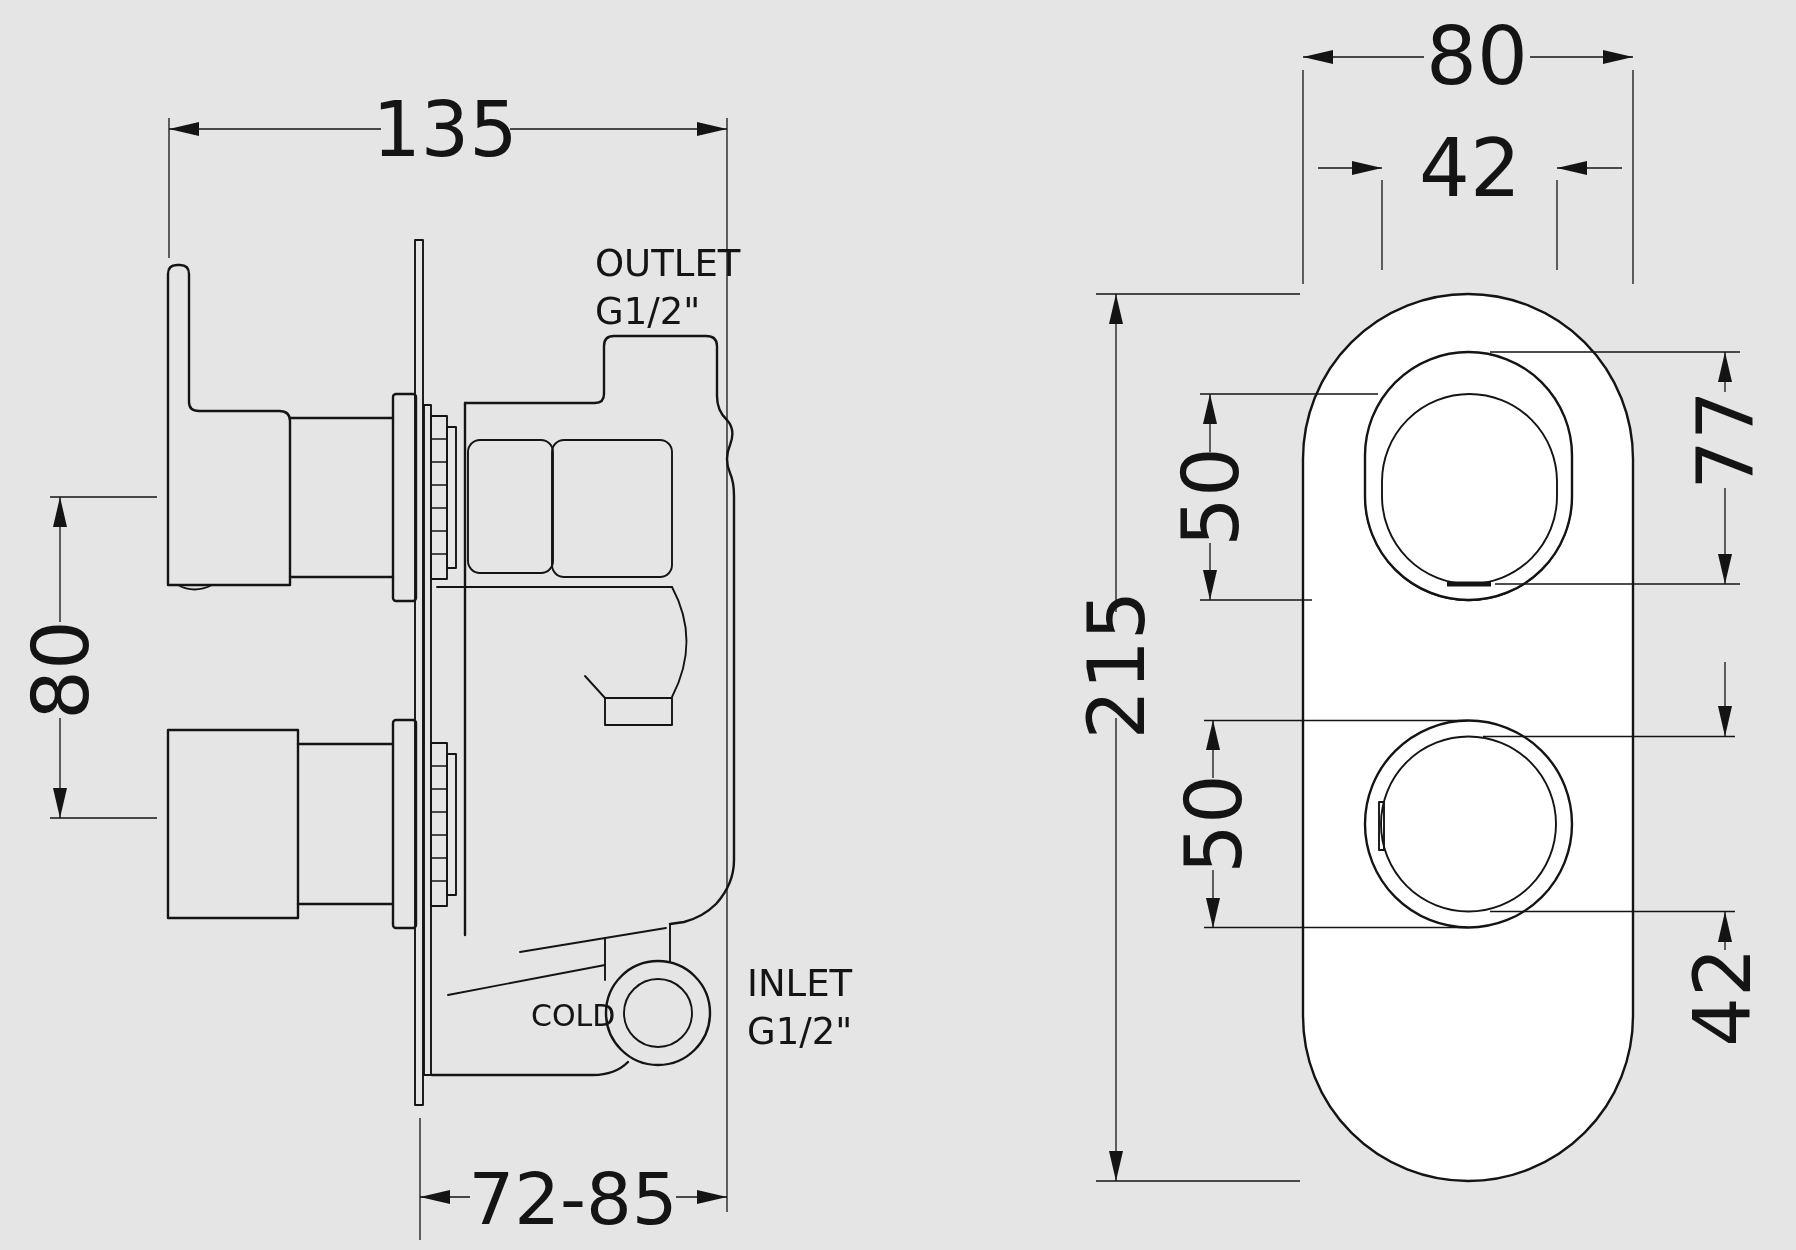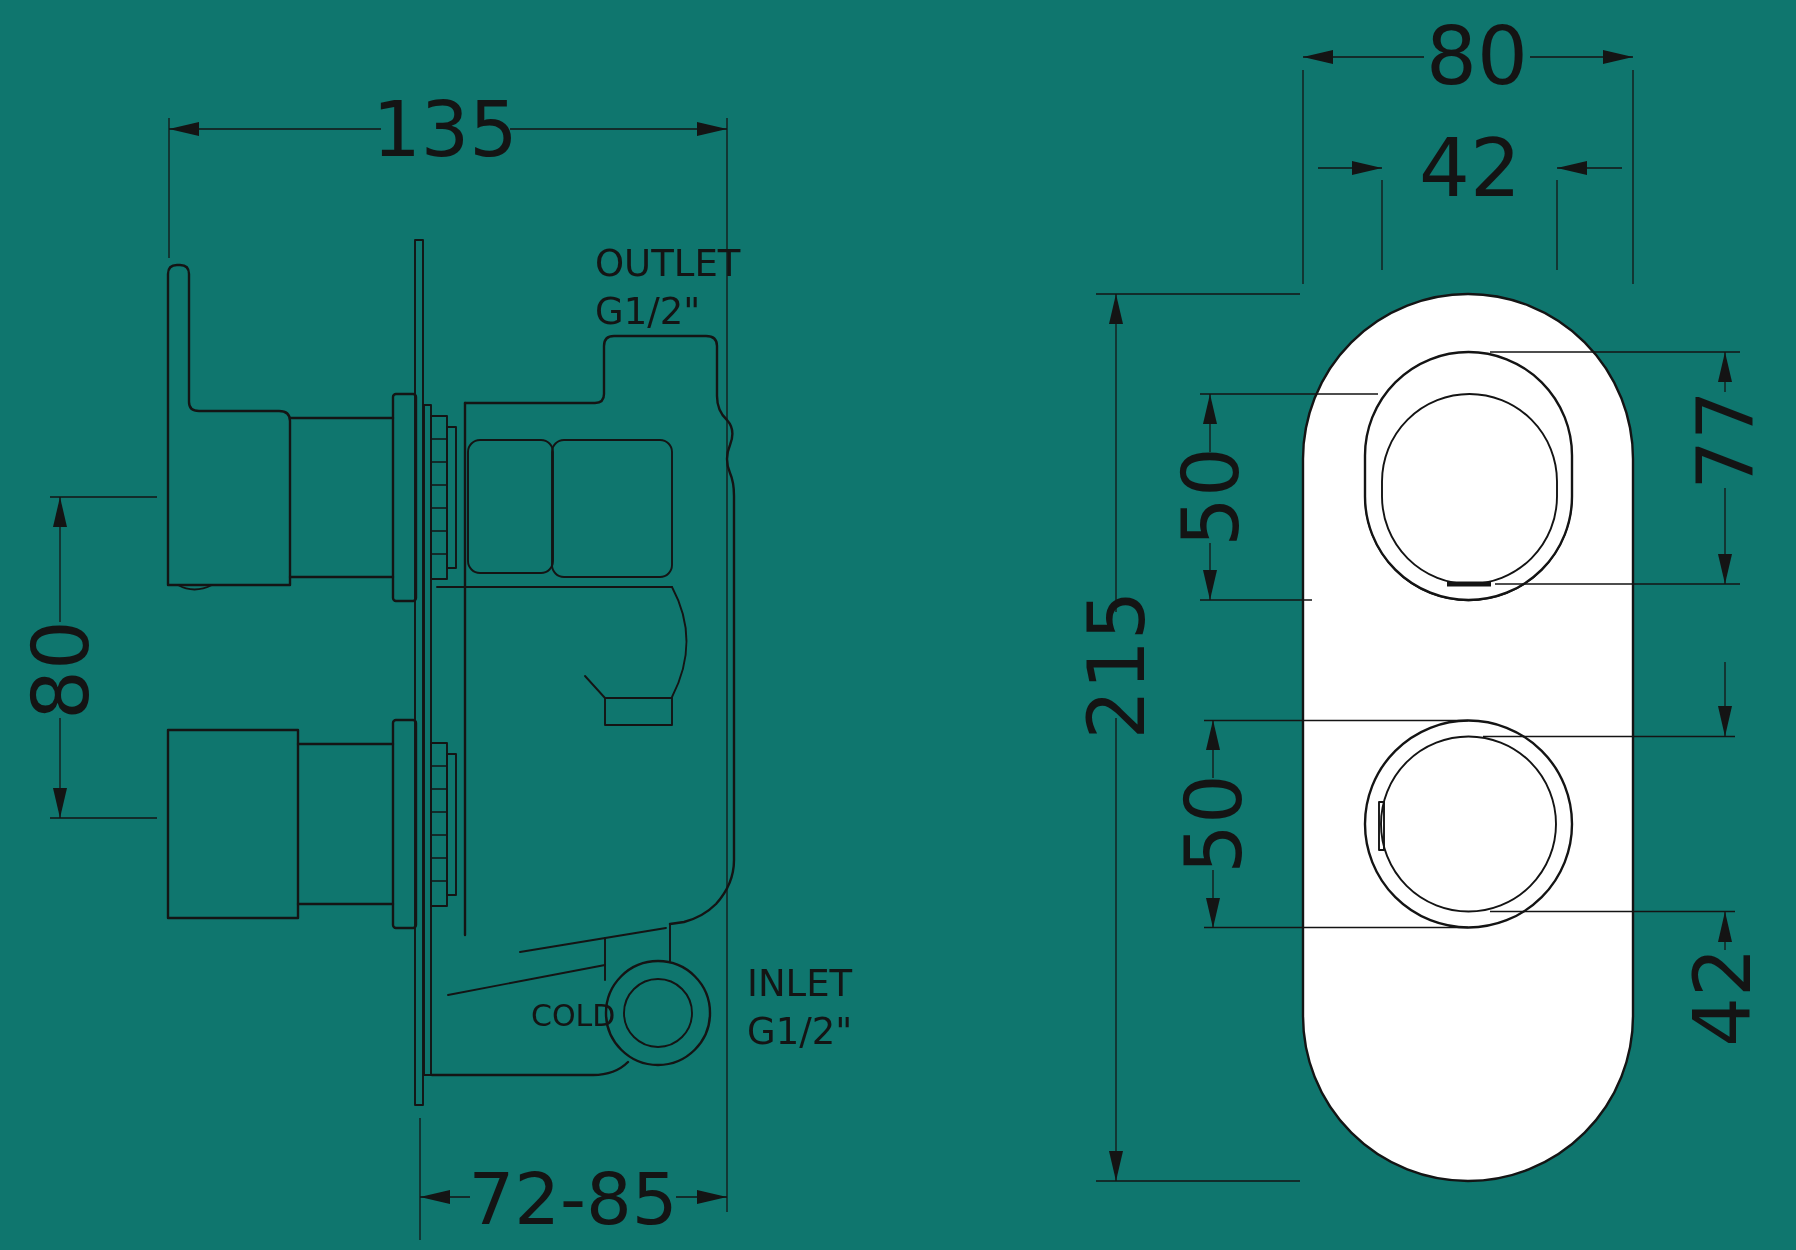--- a/index.html
+++ b/index.html
@@ -1,16 +1,16 @@
 <!DOCTYPE html>
 <html><head>
 <meta charset="utf-8">
 <style>
   html,body{margin:0;padding:0;background:#ffffff;}
-  .stage{position:relative;width:1796px;height:1250px;background:#0f766e;overflow:hidden;}
+  .stage{position:relative;width:1796px;height:1250px;background:#e5e5e5;overflow:hidden;}
   svg{display:block;}
   .outline{fill:none;stroke:#141414;stroke-width:2.4;stroke-linejoin:round;stroke-linecap:round;}
   .outline2{fill:none;stroke:#141414;stroke-width:1.9;stroke-linejoin:round;stroke-linecap:round;}
   .thin{fill:none;stroke:#141414;stroke-width:1.3;stroke-linecap:butt;}
   .whitefill{fill:#ffffff;stroke:#141414;stroke-width:2.4;}
   .arrow{fill:#141414;stroke:none;}
   .dimtext{font-family:"DejaVu Sans","Liberation Sans",sans-serif;fill:#141414;}
   .t76{font-size:76px;} .t72{font-size:72px;} .t80{font-size:80px;} .t78{font-size:78px;}
   .label{font-family:"DejaVu Sans","Liberation Sans",sans-serif;fill:#141414;font-size:37px;}
   .label-sm{font-family:"DejaVu Sans","Liberation Sans",sans-serif;fill:#141414;font-size:30px;}

